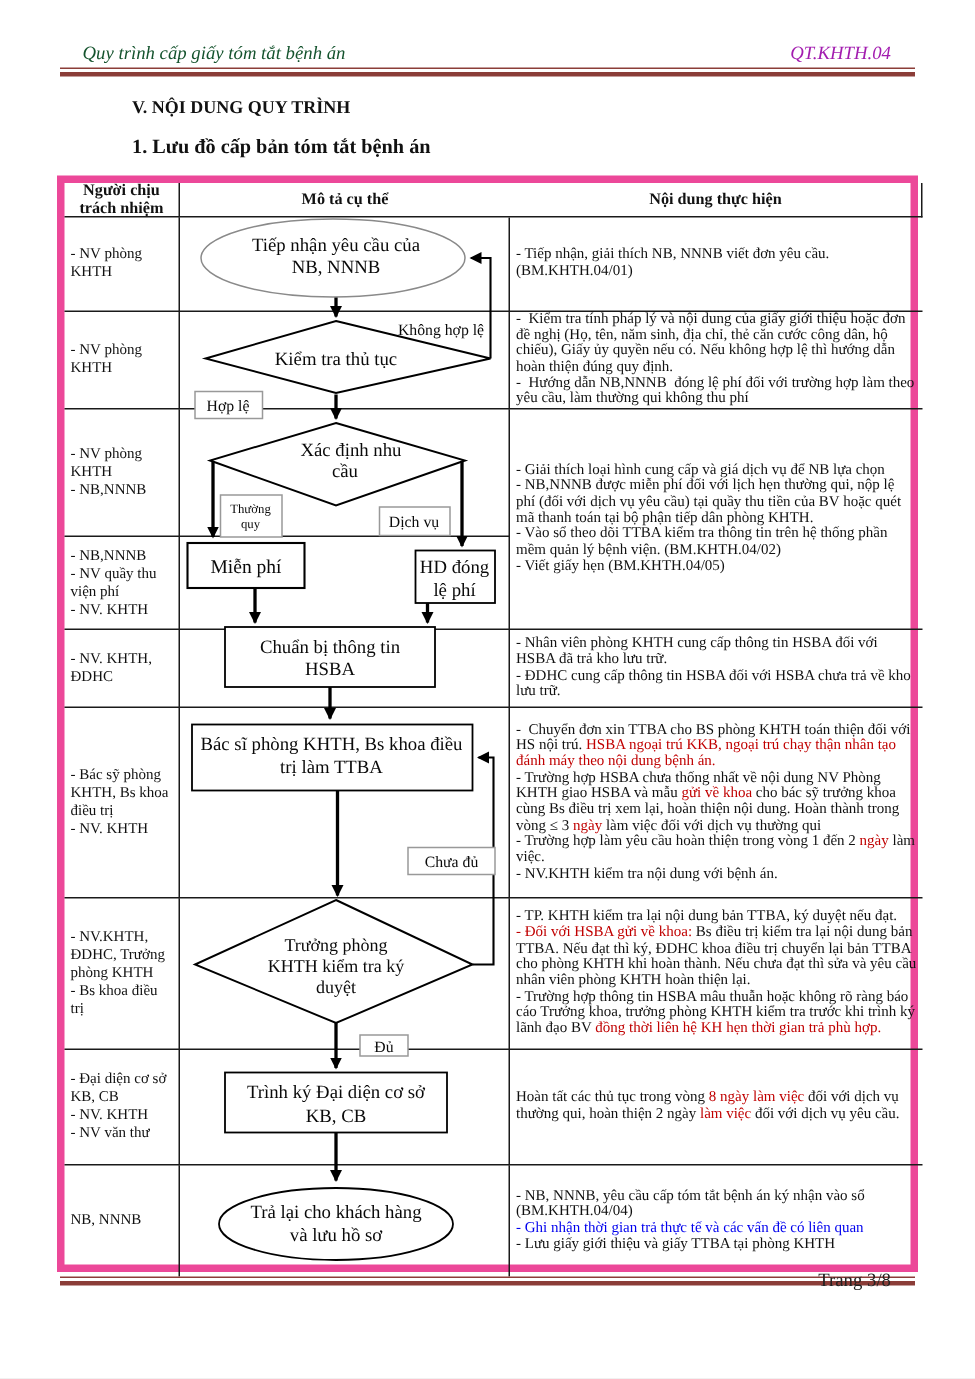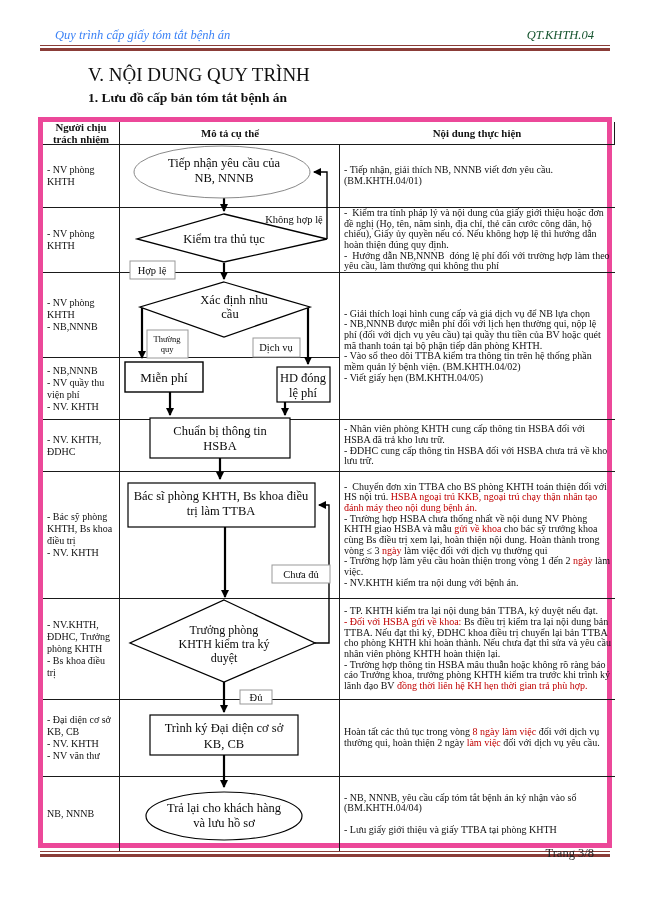--- a/index.html
+++ b/index.html
@@ -1,25 +1,25 @@
 <!DOCTYPE html>
 <html><head>
 <meta charset="utf-8">
 <style>
   html,body{margin:0;padding:0;background:#e8e8e8;}
   #page{position:relative;width:650px;height:919px;background:#ffffff;
         font-family:"Liberation Serif","DejaVu Serif",serif;color:#111;overflow:hidden;}
   
-  .hdr-title{position:absolute;left:55px;top:28px;font-style:italic;font-size:12.5px;color:#3b82f6;}
-  .hdr-code{position:absolute;right:56px;top:28px;font-style:italic;font-size:12.5px;color:#14532d;}
+  .hdr-title{position:absolute;left:55px;top:28px;font-style:italic;font-size:12.5px;color:#14532d;}
+  .hdr-code{position:absolute;right:56px;top:28px;font-style:italic;font-size:12.5px;color:#a21caf;}
   .rule-thin{position:absolute;left:40px;width:570px;height:0;border-top:1.2px solid #8B3D38;}
   .rule-thick{position:absolute;left:40px;width:570px;height:3px;background:#8B3D38;}
   .ftr-page{position:absolute;right:56px;top:846px;font-size:12.5px;color:#222;}
   
-  .h-section{position:absolute;left:88px;top:64px;font-weight:normal;font-size:19px;}
+  .h-section{position:absolute;left:88px;top:64px;font-weight:bold;font-size:12px;}
   .h-sub{position:absolute;left:88px;top:90px;font-weight:bold;font-size:13.5px;}
   
   .tbl{position:absolute;left:38px;top:117px;width:574px;height:731px;
        border:5px solid #ec4899;display:grid;box-sizing:border-box;
        grid-template-columns:77px 220px 275px;
        grid-template-rows:23px 63px 65px 85px 62px 52px 127px 101px 77px 74px;}
   .c{border-right:1px solid #1a1a1a;border-bottom:1px solid #1a1a1a;box-sizing:border-box;
      overflow:hidden;}
   .c.nbr{border-right:none;}
   .c.nbb{border-bottom:none;}
@@ -124,21 +124,21 @@
 - NV văn thư</div>
     <div class="c"></div>
     <div class="c desc nbr">
         <div class="txt"><span>Hoàn tất các thủ tục trong vòng </span><span style="color: rgb(192, 0, 0);">8 ngày làm việc</span><span> đối với dịch vụ thường qui, hoàn thiện 2 ngày </span><span style="color: rgb(192, 0, 0);">làm việc</span><span> đối với dịch vụ yêu cầu.</span></div>
       </div>
 
     <div class="c who nbb">NB, NNNB</div>
     <div class="c nbb"></div>
     <div class="c desc nbr nbb">
         <div class="txt"><span>- NB, NNNB, yêu cầu cấp tóm tắt bệnh án ký nhận vào sổ (BM.KHTH.04/04)
-</span><span>
+</span><span style="color: rgb(0, 0, 238);">- Ghi nhận thời gian trả thực tế và các vấn đề có liên quan</span><span>
 - Lưu giấy giới thiệu và giấy TTBA tại phòng KHTH</span></div>
       </div>
   </div>
 
   <svg class="flow-svg" width="574" height="731" viewBox="0 0 574 731">
     <defs>
       <marker id="ah" markerUnits="userSpaceOnUse" markerWidth="9" markerHeight="9" refX="7" refY="4" orient="auto">
         <path d="M0,0 L8,4 L0,8 Z" fill="#000"></path>
       </marker>
     </defs>

